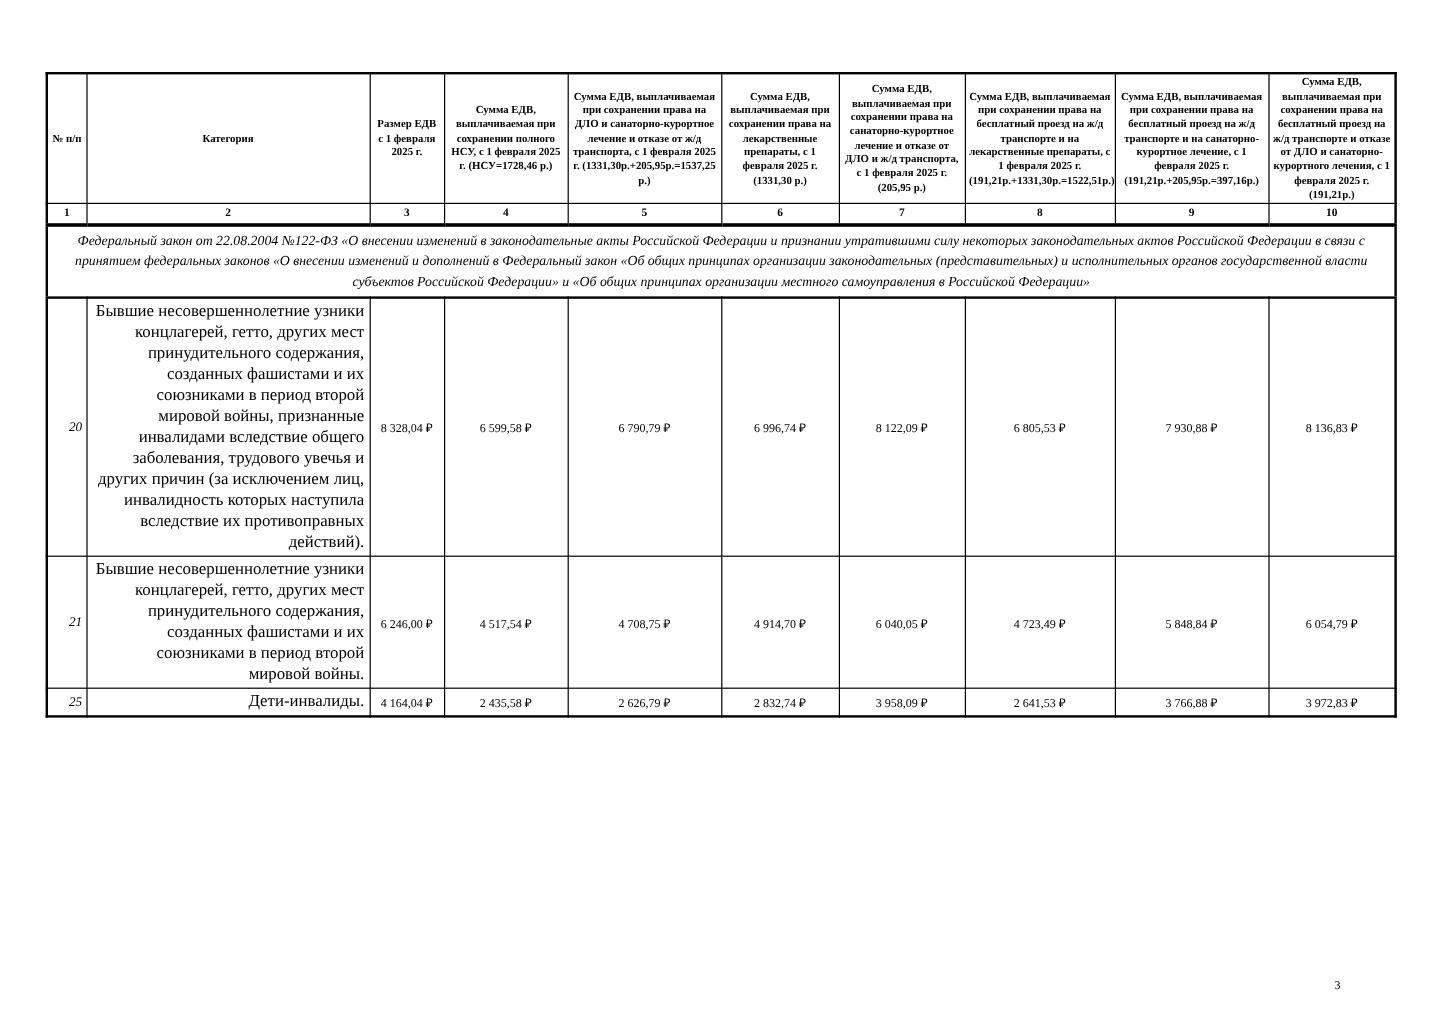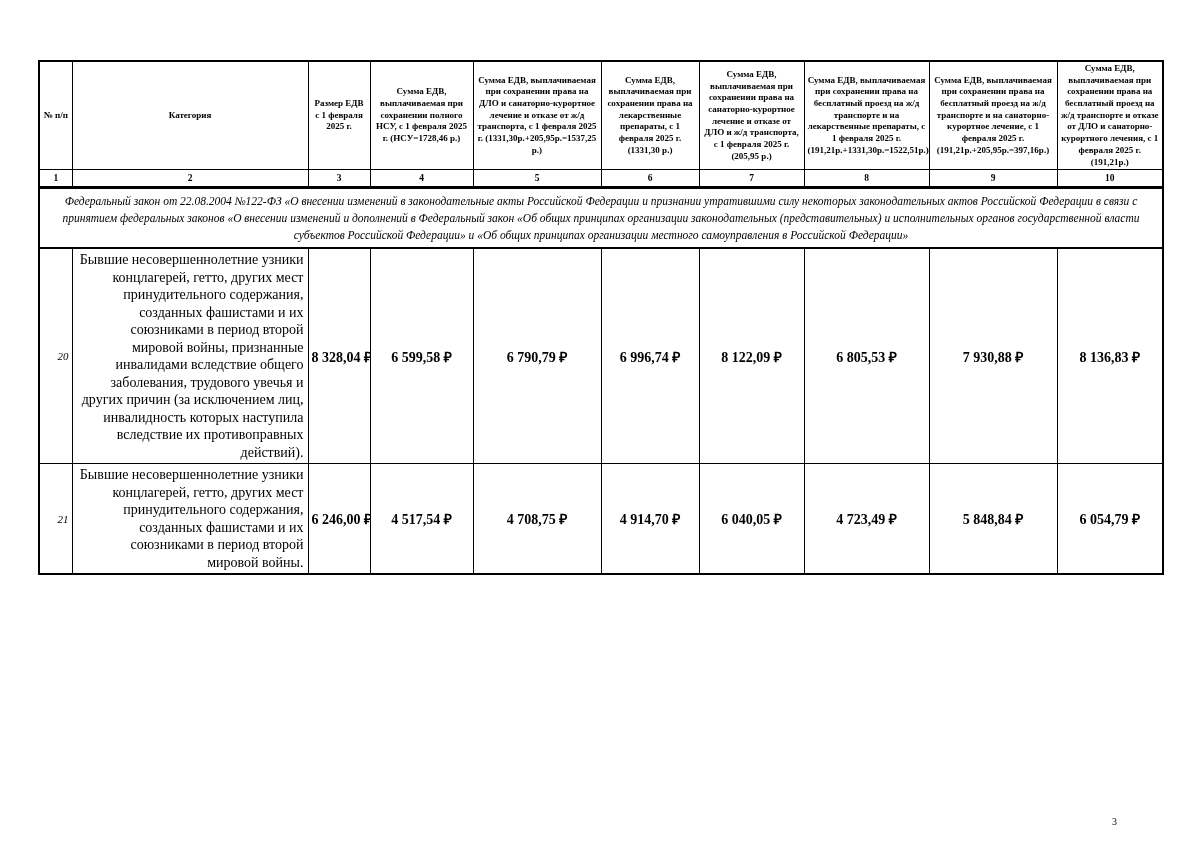--- a/index.html
+++ b/index.html
@@ -52,22 +52,22 @@
     text-align:right;
     font-style:italic;
   }
   tr.data-row td.c-cat {
     font-size:14px;
     line-height:1.25;
     text-align:right;
     padding:2px 4px;
   }
   tr.data-row td.c-val {
-    font-weight:bold;
-    font-size:14px;
+    font-weight:normal;
+    font-size:10px;
     text-align:center;
     white-space:nowrap;
   }
   .page-number {
     position:absolute;
     left:1112px; top:816px;
     font-size:10px;
   }
 </style>
 </head>
@@ -140,16 +140,28 @@
     <td class="c-val">6 040,05 ₽</td>
     <td class="c-val">4 723,49 ₽</td>
     <td class="c-val">5 848,84 ₽</td>
     <td class="c-val">6 054,79 ₽</td>
   </tr>
 
 
 
 
 
+  <tr class="data-row" style="height: 16px;">
+    <td class="c-num">25</td>
+    <td class="c-cat">Дети-инвалиды.</td>
+    <td class="c-val">4 164,04 ₽</td>
+    <td class="c-val">2 435,58 ₽</td>
+    <td class="c-val">2 626,79 ₽</td>
+    <td class="c-val">2 832,74 ₽</td>
+    <td class="c-val">3 958,09 ₽</td>
+    <td class="c-val">2 641,53 ₽</td>
+    <td class="c-val">3 766,88 ₽</td>
+    <td class="c-val">3 972,83 ₽</td>
+  </tr>
 </tbody>
 </table>
 
 <div class="page-number">3</div>
 
 </body></html>

